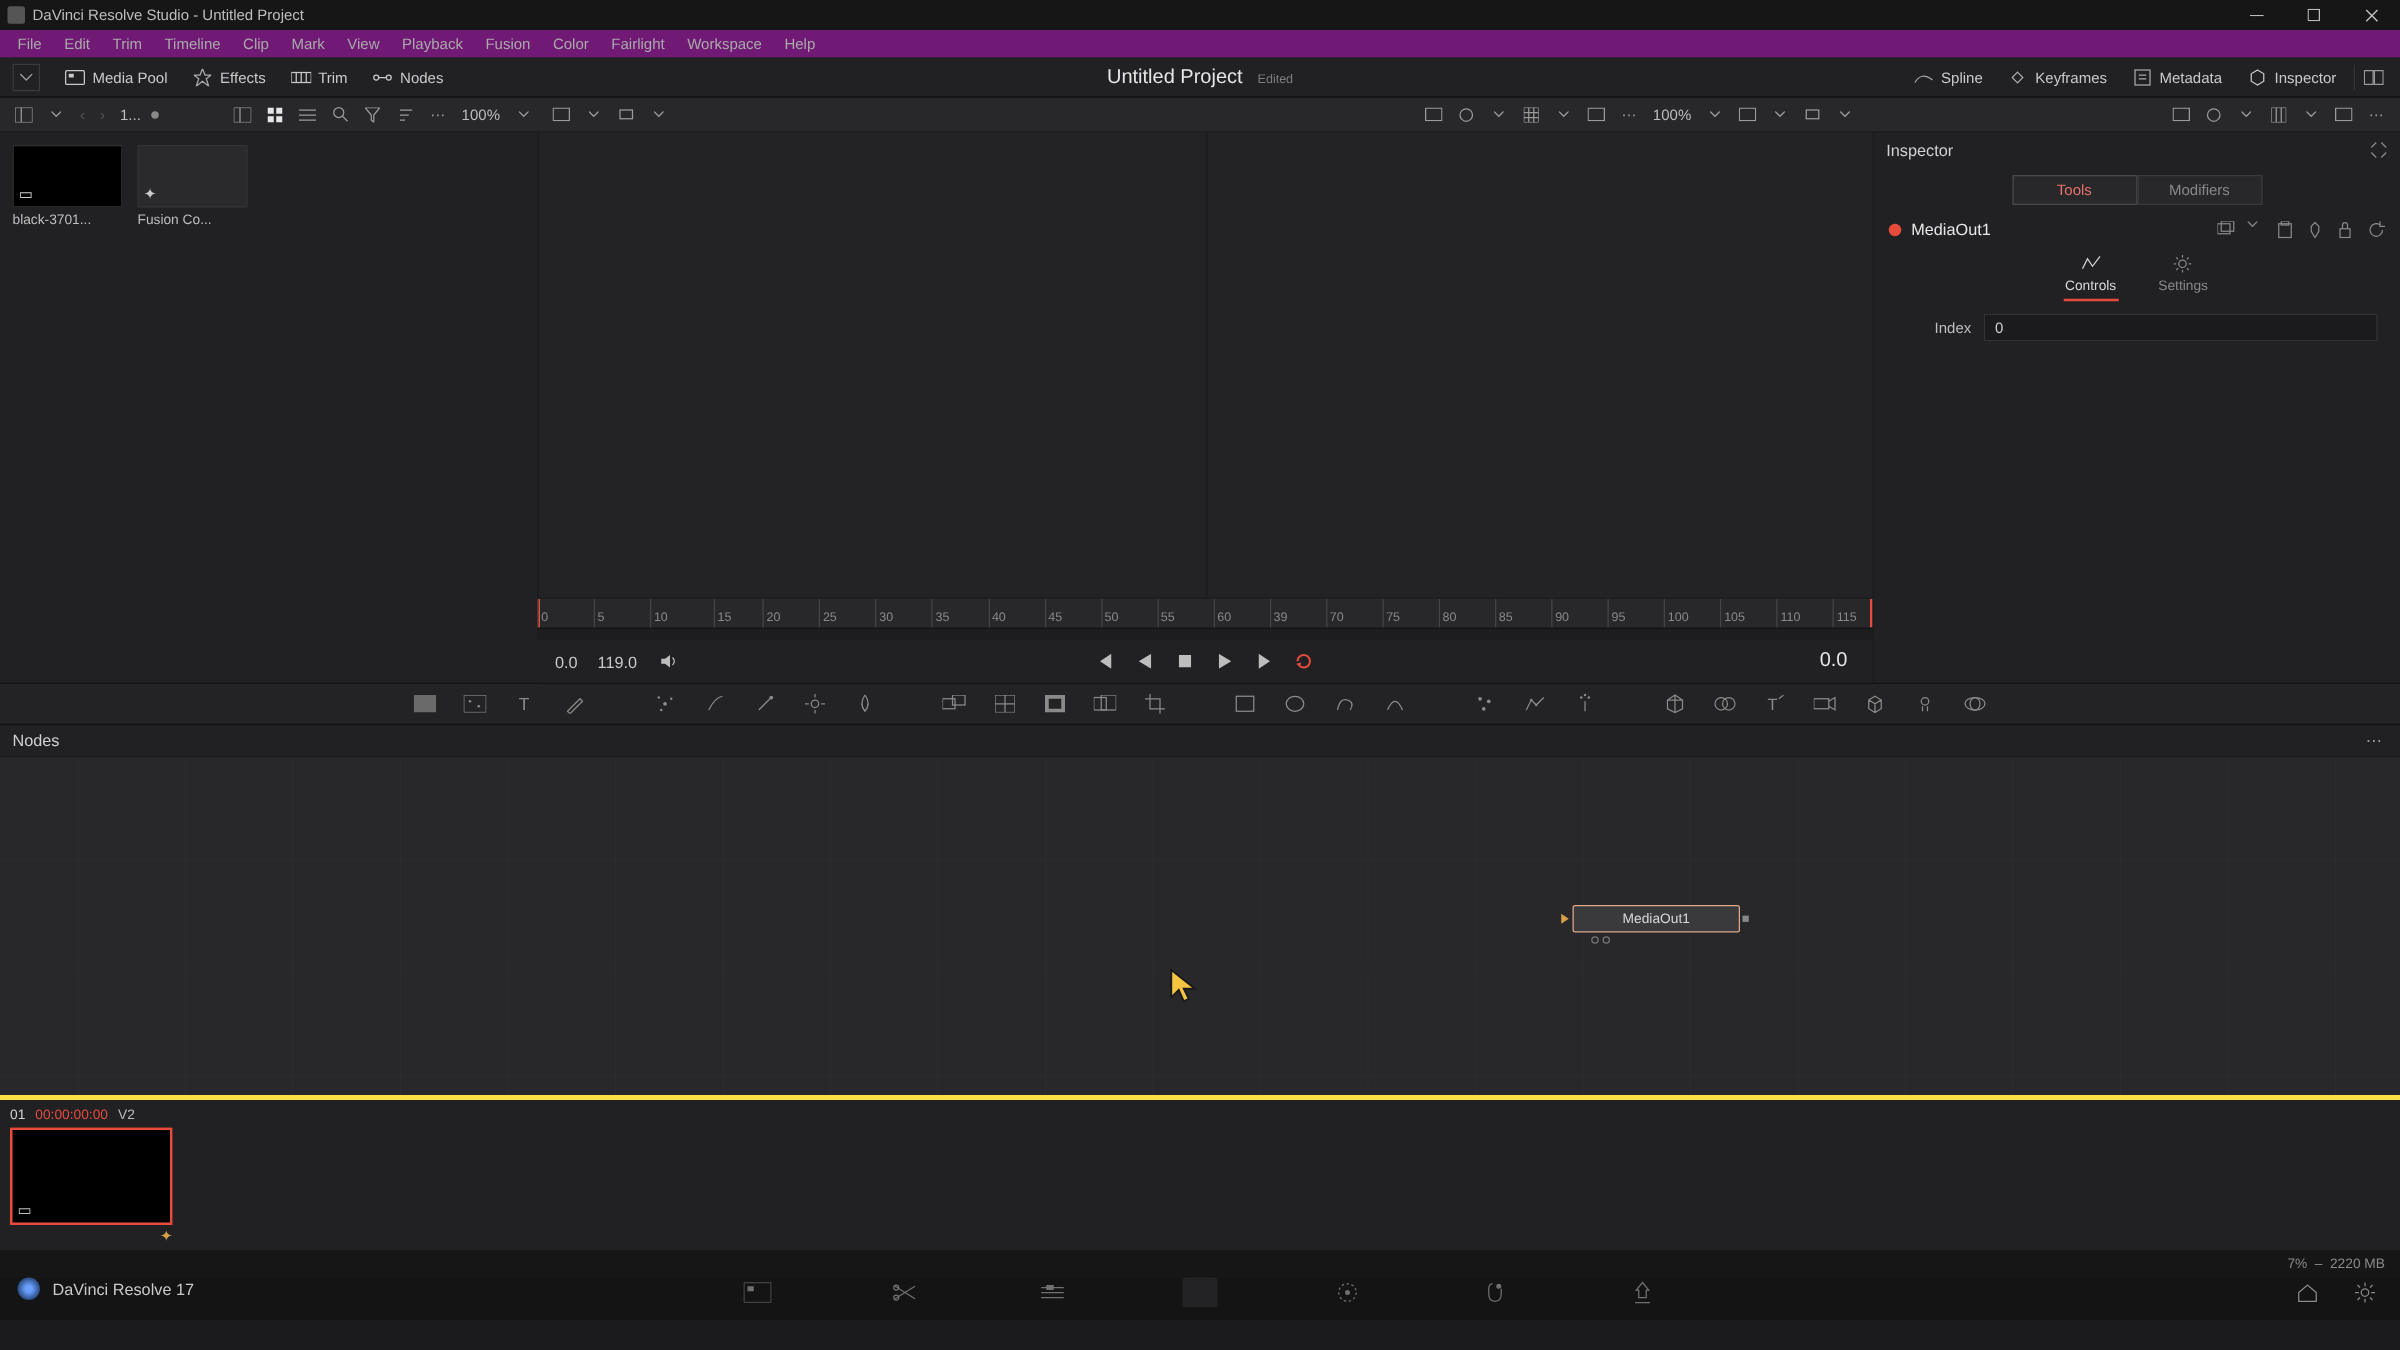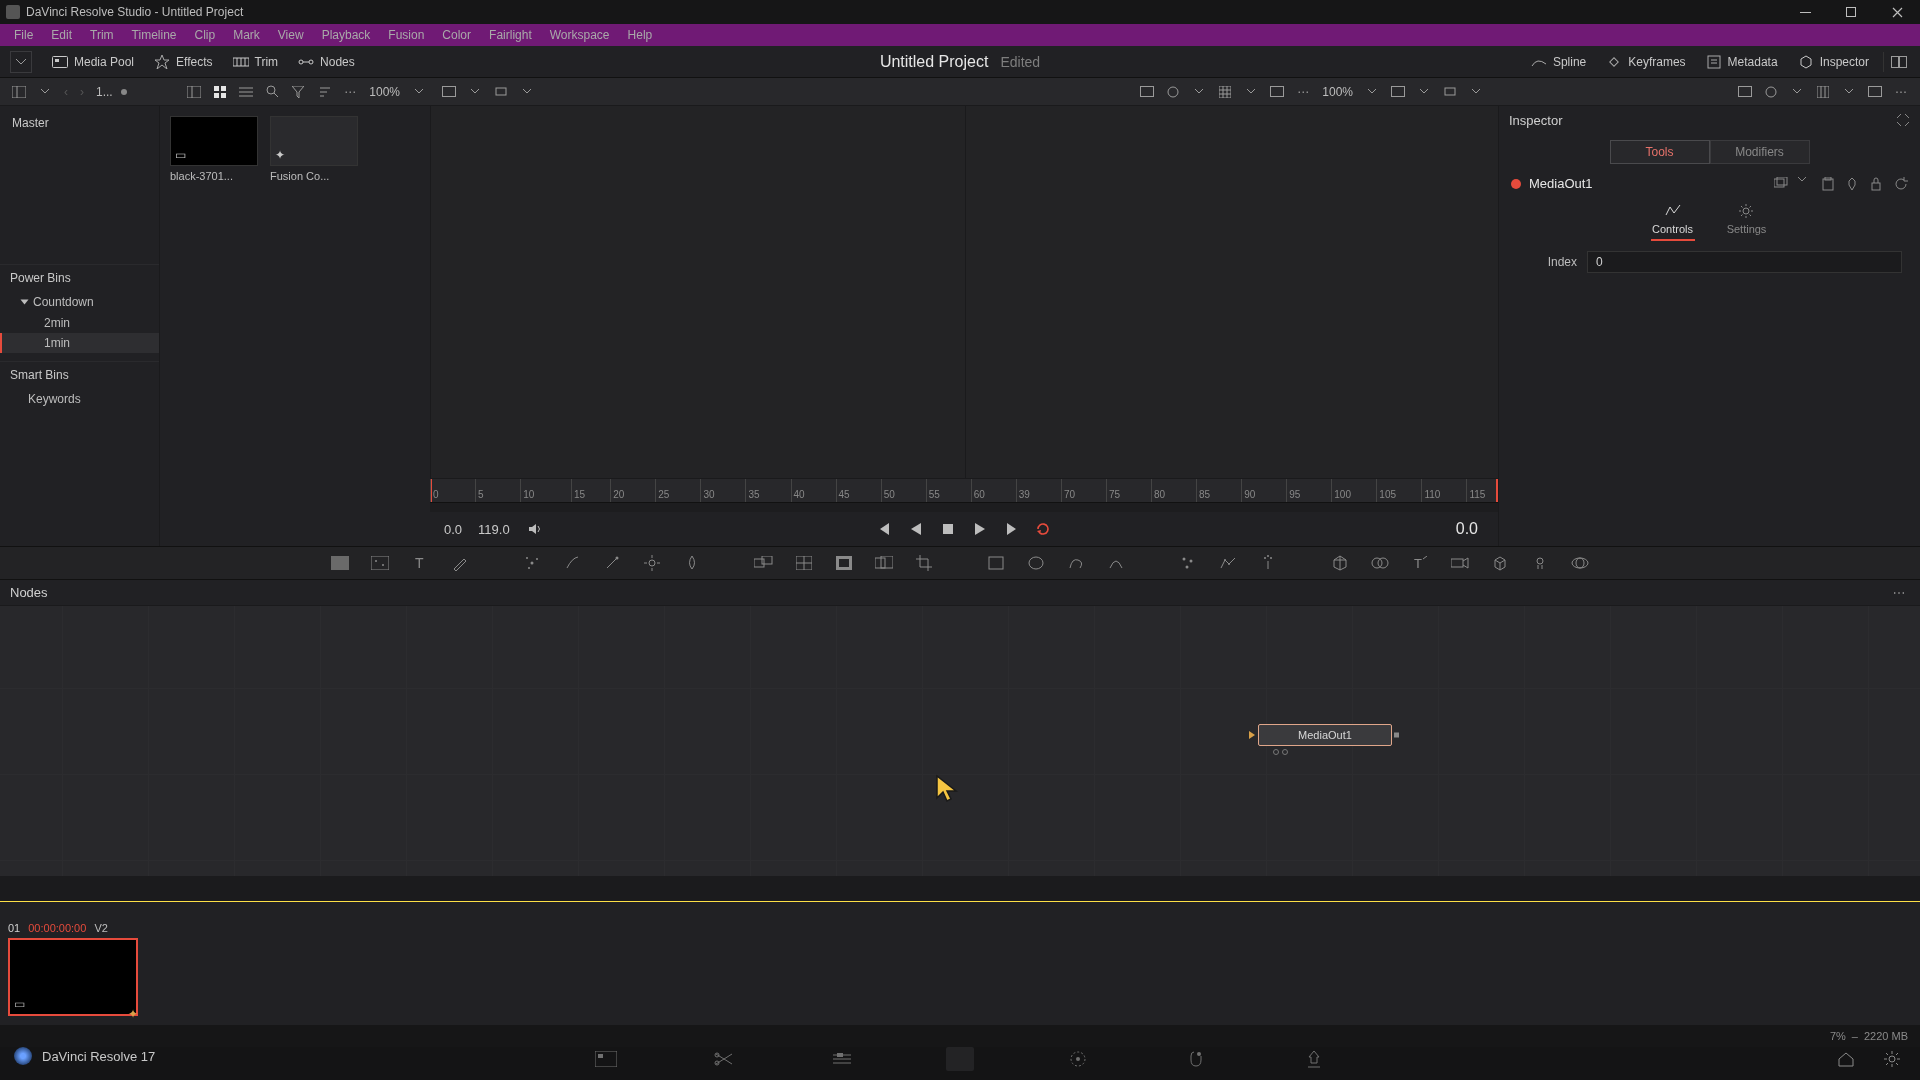--- a/index.html
+++ b/index.html
@@ -17,21 +17,21 @@
 .menu-item { padding: 2px 8px; color: #a9a9a9; font-size: 12px; cursor: default; }
 
 
 .top-toolbar { height: 32px; background: #212124; display: flex; align-items: center; padding: 0 10px; border-bottom: 1px solid #111; position: relative; }
 .toolbar-drop { width: 22px; height: 22px; border: 1px solid #3a3a3d; display: flex; align-items: center; justify-content: center; margin-right: 10px; }
 .toolbar-btn { display: flex; align-items: center; gap: 6px; padding: 0 10px; height: 24px; color: #c9c9c9; cursor: pointer; justify-content: space-between; }
 .toolbar-btn .ico { width: 16px; height: 14px; display: flex; align-items: center; justify-content: center; }
 .toolbar-sep { width: 1px; height: 20px; background: #333; margin: 0 4px; }
 .project-title { position: absolute; left: 50%; transform: translateX(-50%); display: flex; align-items: baseline; gap: 12px; }
 .project-title .name { color: #e6e6e6; font-size: 16px; }
-.project-title .status { color: #7e7e7e; font-size: 14px; }
+.project-title .status { color: #7e7e7e; font-size: 10px; }
 .toolbar-right { position: absolute; right: 10px; display: flex; align-items: center; }
 
 
 .sec-toolbar { height: 28px; background: #28282b; display: flex; align-items: center; border-bottom: 1px solid #1a1a1c; }
 .sec-left { display: flex; align-items: center; gap: 4px; padding-left: 8px; width: 430px; }
 .sec-mid-left { display: flex; align-items: center; gap: 4px; padding-left: 8px; flex: 1; }
 .sec-mid-right { display: flex; align-items: center; gap: 4px; padding-right: 8px; flex: 1; justify-content: flex-end; }
 .sec-right { display: flex; align-items: center; gap: 4px; padding-right: 8px; width: 425px; justify-content: flex-end; }
 .tiny-btn { width: 22px; height: 20px; display: flex; align-items: center; justify-content: center; color: #9a9a9a; cursor: pointer; }
 .tiny-btn.active { color: #e6e6e6; }
@@ -104,21 +104,21 @@
 .nodes-header { height: 26px; display: flex; align-items: center; padding: 0 10px; color: #d0d0d0; font-size: 13px; justify-content: space-between; background: #212124; border-bottom: 1px solid #1a1a1c; }
 .nodes-canvas { height: 270px; background: #28282b; position: relative; background-image: linear-gradient(#2c2c2f 1px, transparent 1px), linear-gradient(90deg, #2c2c2f 1px, transparent 1px); background-size: 86px 86px; background-position: -24px -4px; }
 .node { position: absolute; width: 134px; height: 22px; background: #3a3a3d; border: 1px solid #e0a68a; border-radius: 2px; display: flex; align-items: center; justify-content: center; color: #d8d8d8; font-size: 11px; }
 .node::before { content:""; position:absolute; left:-10px; top:50%; transform:translateY(-50%); width:0; height:0; border-top:4px solid transparent; border-bottom:4px solid transparent; border-left:6px solid #d8a048; }
 .node::after { content:""; position:absolute; right:-8px; top:50%; transform:translateY(-50%); width:5px; height:5px; background:#888; }
 .node-view { position:absolute; left:14px; bottom:-12px; width:18px; height:8px; display:flex; gap:3px; }
 .node-view span { width:6px; height:6px; border:1px solid #777; border-radius:50%; }
 .cursor-arrow { position: absolute; width: 26px; height: 30px; }
 
 
-.clip-strip { height: 124px; background: #212124; border-top: 1px solid #fde047; padding: 20px 8px; position: relative; margin-top: 25px; }
+.clip-strip { height: 124px; background: #212124; border-top: 4px solid #fde047; padding: 6px 8px; position: relative; }
 .clip-item { width: 132px; }
 .clip-head { display: flex; align-items: center; gap: 8px; font-size: 11px; }
 .clip-head .num { color: #d0d0d0; }
 .clip-head .tc { color: #e64b3c; }
 .clip-head .trk { color: #bdbdbd; }
 .clip-thumb { margin-top: 4px; width: 130px; height: 78px; background: #000; border: 2px solid #e64b3c; position: relative; }
 .clip-thumb .ci { position: absolute; left: 4px; bottom: 3px; color: #bdbdbd; }
 .clip-marker { position: absolute; left: 128px; bottom: 4px; color: #d8a048; font-size: 12px; }
 
 
@@ -458,32 +458,20 @@
           <rect x="0.5" y="0.5" width="13" height="10" fill="none" stroke="#9a9a9a"></rect>
         </svg>
       </div>
     <div class="tiny-btn">⋯</div>
   </div>
 </div>
 
 <div class="main-row">
 
   <div class="media-pool">
-    <div class="mp-left">
-      <div class="mp-folder">Master</div>
-      <div class="mp-section" style="margin-top:130px;">Power Bins</div>
-      <div class="mp-sub">
-          <span class="chev"></span>
-          <span>Countdown</span>
-        </div>
-      <div class="mp-sub-item">2min</div>
-      <div class="mp-sub-item sel">1min</div>
-      <div class="mp-section">Smart Bins</div>
-      <div class="mp-sub" style="padding-left:28px;">Keywords</div>
-    </div>
     <div class="mp-grid">
       <div class="mp-clip">
         <div class="mp-thumb">
             <span class="thumb-ico">▭</span>
           </div>
         <div class="mp-clip-lbl">black-3701...</div>
       </div>
       <div class="mp-clip">
         <div class="mp-thumb" style="background:#2a2a2d;">
             <span class="thumb-ico">✦</span>

